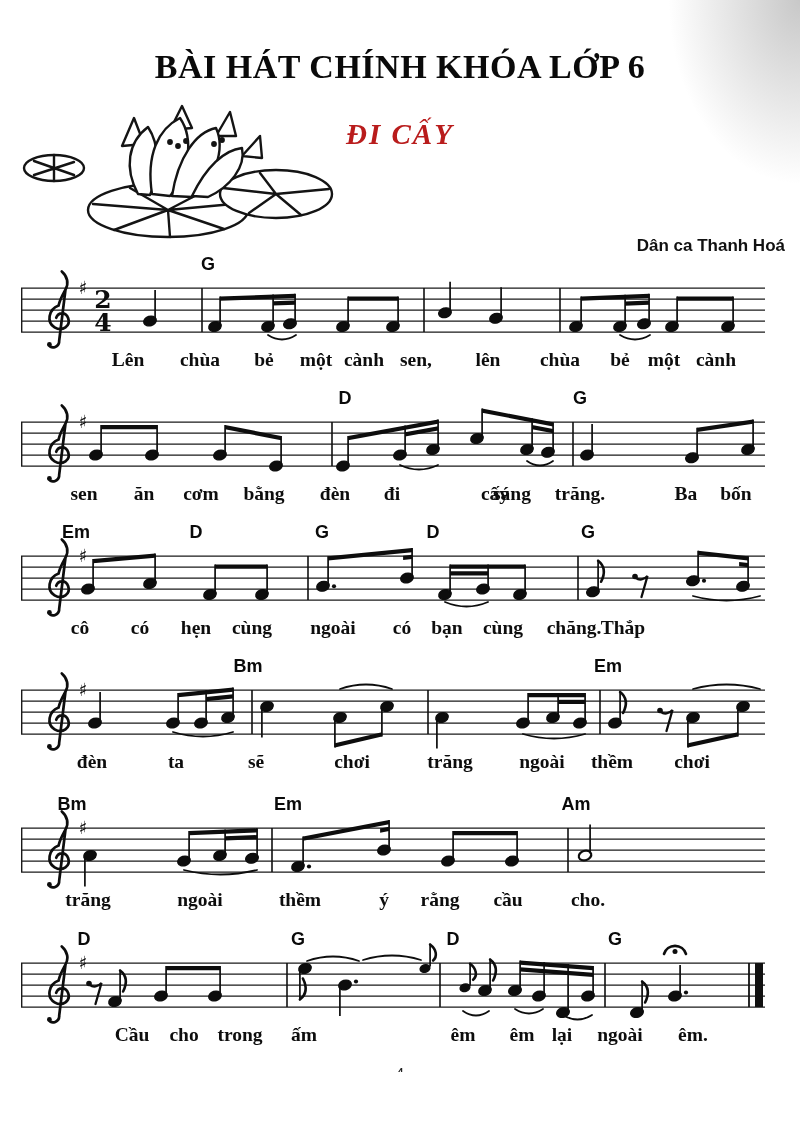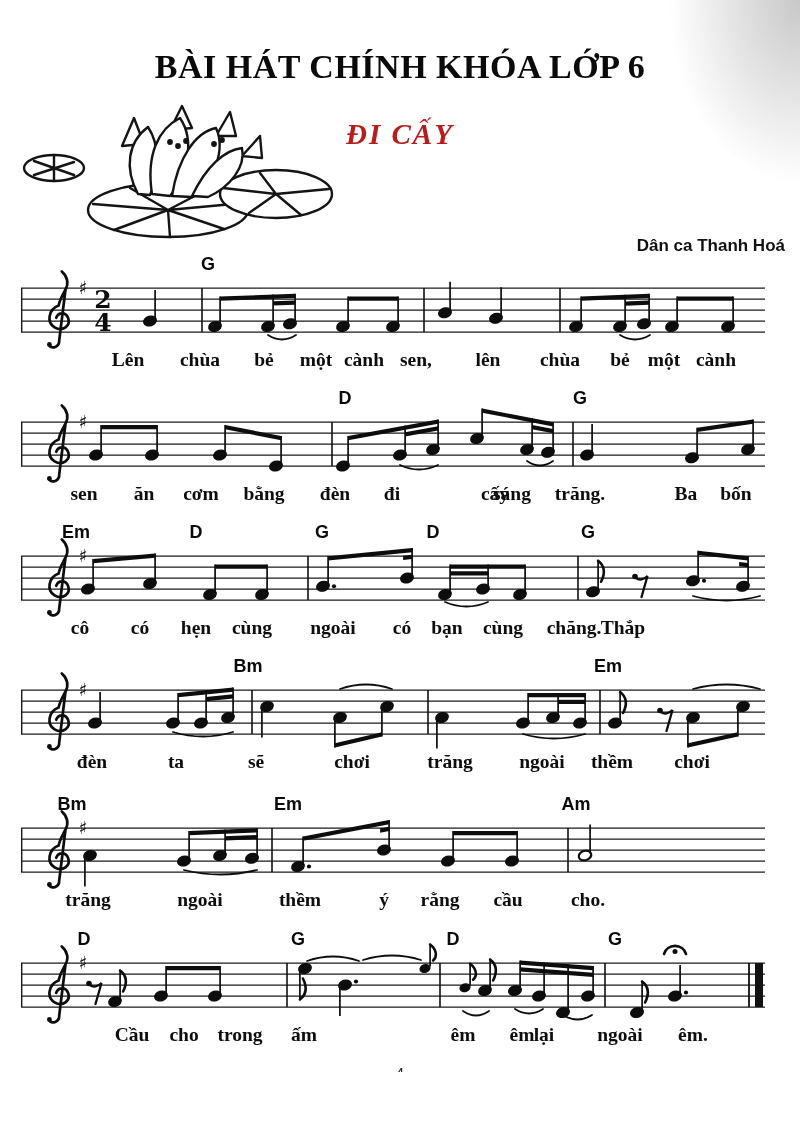--- a/index.html
+++ b/index.html
@@ -441,20 +441,20 @@
         <span class="chord" style="left: 84px;">D</span>
         <span class="chord" style="left: 298px;">G</span>
         <span class="chord" style="left: 453px;">D</span>
         <span class="chord" style="left: 615px;">G</span>
         <span class="lyric" style="left: 132px;">Cầu</span>
         <span class="lyric" style="left: 184px;">cho</span>
         <span class="lyric" style="left: 240px;">trong</span>
         <span class="lyric" style="left: 304px;">ấm</span>
         <span class="lyric" style="left: 463px;">êm</span>
         <span class="lyric" style="left: 522px;">êm</span>
-        <span class="lyric" style="left: 544px;">lại</span>
+        <span class="lyric" style="left: 562px;">lại</span>
         <span class="lyric" style="left: 620px;">ngoài</span>
         <span class="lyric" style="left: 693px;">êm.</span>
       </div>
     </div>
 
   <div class="page-number">4</div>
 </div>
 
 </body></html>

